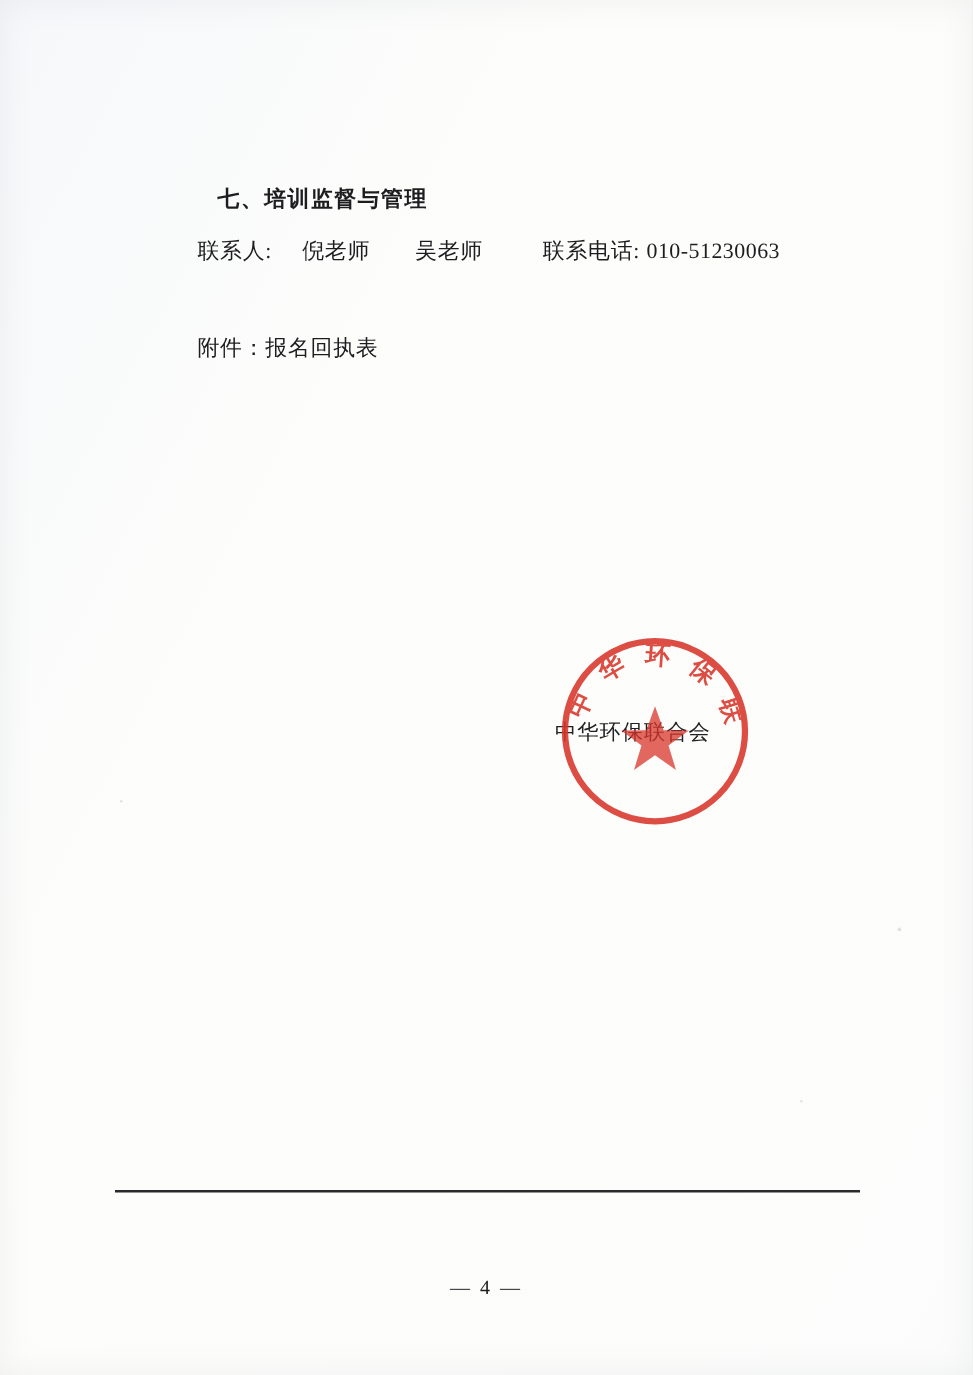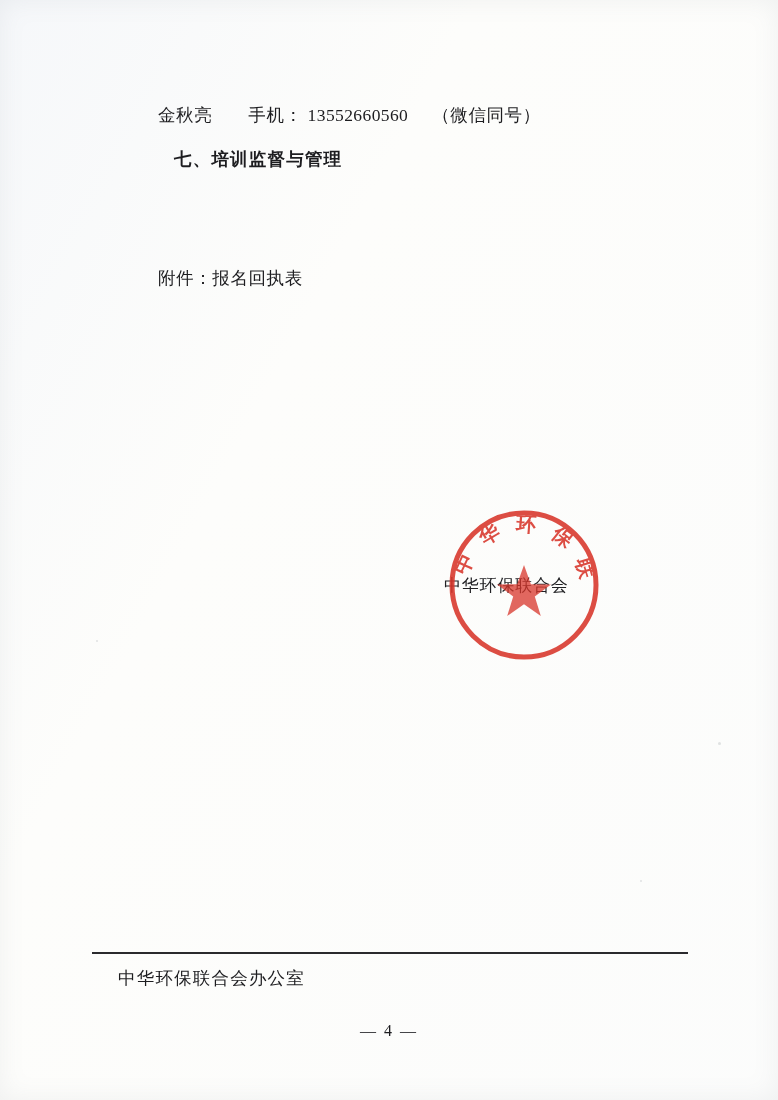--- a/index.html
+++ b/index.html
@@ -136,31 +136,33 @@
   }
 </style>
 </head>
 <body>
 
 <div class="page">
   <div class="paper-tint"></div>
 
   <div class="content">
 
-    <div class="line l-contact1">
-      <span>金秋亮</span>
-      <span class="gap"></span>
-      <span>手机：</span>
-      <span class="num">13552660560</span>
-      <span class="gap-sm"></span>
-      <span>（微信同号）</span>
-    </div>
 
     <div class="line l-section">七、培训监督与管理</div>
 
+    <div class="line l-contact2">
+      <span>联系人:</span>
+      <span class="gap-sm"></span>
+      <span>倪老师</span>
+      <span class="gap"></span>
+      <span>吴老师</span>
+      <span class="gap-lg"></span>
+      <span>联系电话:</span>
+      <span class="num">010-51230063</span>
+    </div>
 
     <div class="line l-attach">附件：报名回执表</div>
 
     <div class="sign-block">
       <div>中华环保联合会</div>
     </div>
 
     <div class="seal">
       <svg width="156" height="156" viewBox="0 0 156 156" xmlns="http://www.w3.org/2000/svg">
         <g opacity="0.88">
@@ -173,21 +175,20 @@
           </defs>
           <text font-family="'Liberation Serif', serif" font-size="20" font-weight="bold" fill="#d8352a" letter-spacing="5">
             <textPath href="#sealArc" startOffset="7%">中 华 环 保 联 合 会</textPath>
           </text>
         </g>
       </svg>
     </div>
 
     <div class="footer-rule"></div>
     <div class="footer-row">
-      <div class="footer-left">中华环保联合会办公室</div>
     </div>
     <div class="page-number">— 4 —</div>
 
     <div class="speck" style="left:718px; top:742px; width:3px; height:3px;"></div>
     <div class="speck" style="left:96px; top:640px; width:2px; height:2px;"></div>
     <div class="speck" style="left:640px; top:880px; width:2px; height:2px;"></div>
   </div>
 
   <div class="edge-shadow"></div>
 </div>

